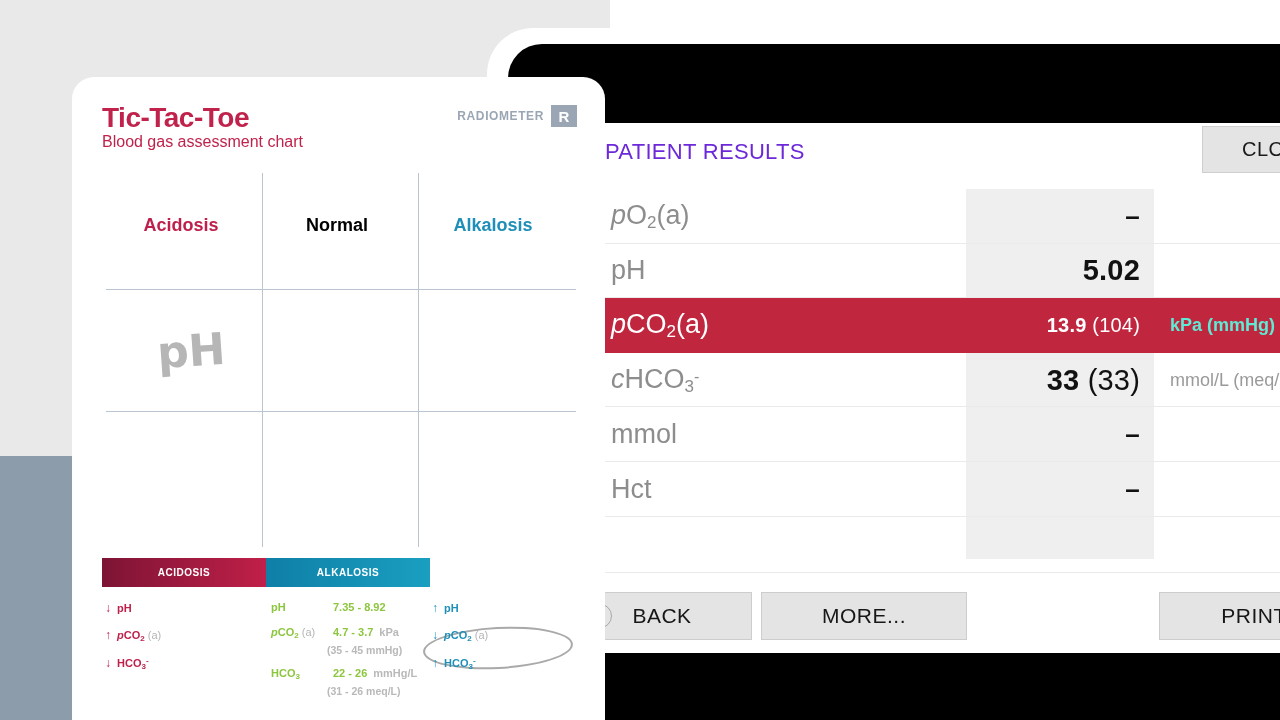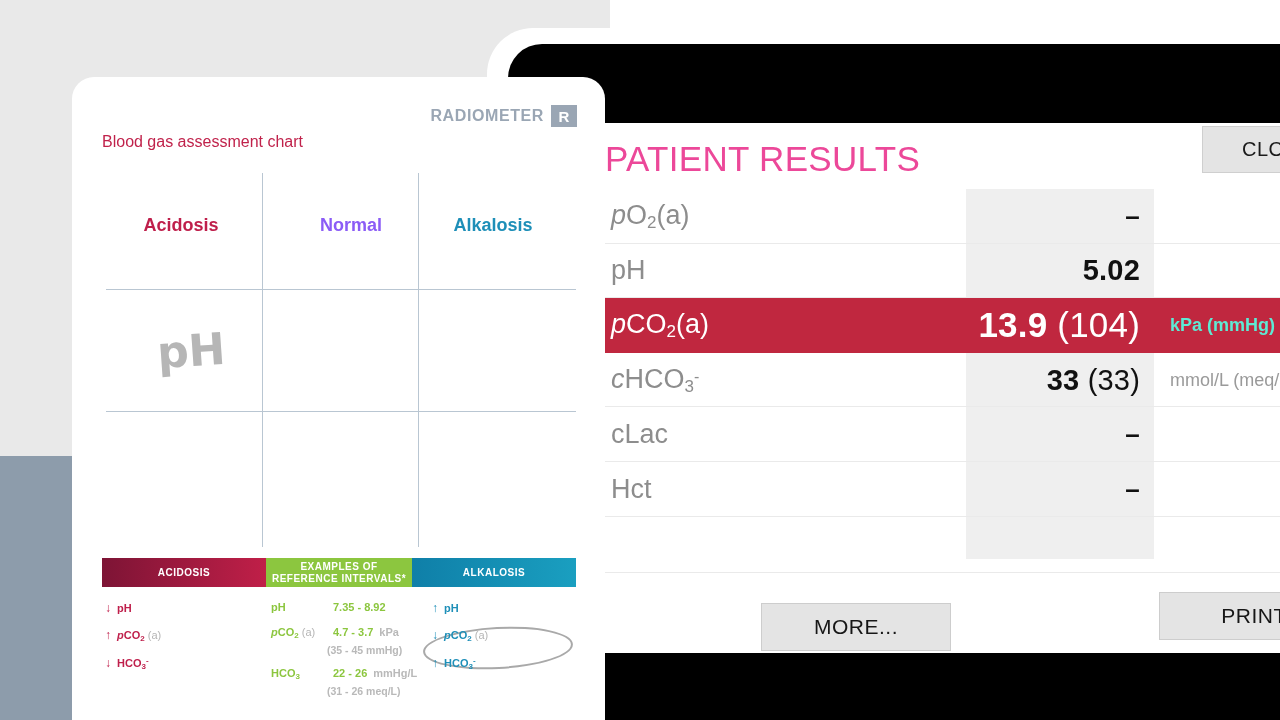--- a/index.html
+++ b/index.html
@@ -48,22 +48,22 @@
     overflow: hidden;
   }
 
   
   .screen-header {
     position: relative; height: 66px; width: 100%;
     background: #ffffff;
   }
   .screen-title {
     position: absolute; left: 41px; top: 16px;
-    font-size: 35px; font-weight: 400; letter-spacing: .3px;
-    color: #ec4899;
+    font-size: 22px; font-weight: 400; letter-spacing: .3px;
+    color: #6d28d9;
     font-family: "Liberation Sans", sans-serif;
   }
   .close-btn {
     position: absolute; left: 638px; top: 3px;
     width: 150px; height: 47px;
     background: #e4e4e4;
     border: 1px solid #cfcfcf;
     display: flex; align-items: center; justify-content: center;
     font-size: 20px; color: #1a1a1a; letter-spacing: .4px;
   }
@@ -90,41 +90,41 @@
   .res-param sub { font-size: 17px; vertical-align: -4px; }
   .res-param sup { font-size: 16px; vertical-align: 6px; }
   .highlight .res-param { color: #ffffff; }
 
   .res-value {
     position: absolute; right: 184px; top: 50%; transform: translateY(-50%);
     font-size: 29px; font-weight: 700; color: #111111; white-space: nowrap;
     letter-spacing: .2px;
   }
   .res-value .paren { font-weight: 400; }
-  .highlight .res-value { color: #ffffff; font-size: 35px; }
+  .highlight .res-value { color: #ffffff; font-size: 20px; }
   .res-value.dash { font-size: 26px; font-weight: 700; }
 
   .res-unit {
     position: absolute; left: 606px; top: 50%; transform: translateY(-50%);
     font-size: 18px; color: #9a9a9a; white-space: nowrap;
   }
   .highlight .res-unit { color: #5eead4; font-weight: 600; }
 
   
   .btn-bar {
     position: absolute; left: 0; top: 462px; width: 760px; height: 62px;
   }
   .sbtn {
     position: absolute; top: 7px; height: 48px;
     background: #e4e4e4; border: 1px solid #cdcdcd;
     display: flex; align-items: center; justify-content: center;
     font-size: 21px; color: #171717; letter-spacing: .5px;
   }
   .sbtn.back  { left: 8px;   width: 180px; }
-  .sbtn.more  { left: 197px; width: 190px; margin-top: 11px; }
+  .sbtn.more  { left: 197px; width: 206px; }
   .sbtn.edit  { left: 396px; width: 190px; }
   .sbtn.print { left: 595px; width: 190px; }
   .back-chevron {
     position: absolute; left: 14px; top: 50%; transform: translateY(-50%);
     width: 25px; height: 25px; border: 1px solid #a8a8a8; border-radius: 50%;
     display: flex; align-items: center; justify-content: center;
     font-size: 14px; color: #6e6e6e; line-height: 1;
   }
 
   
@@ -143,38 +143,38 @@
   }
   .ttt-sub {
     position: absolute; left: 30px; top: 56px;
     font-size: 16px; color: #c0224b; font-weight: 400;
   }
   .radiometer-logo {
     position: absolute; right: 28px; top: 28px;
     display: flex; align-items: center; gap: 7px;
   }
   .rm-word {
-    font-size: 16px; font-weight: 700; color: #9aa6b4; letter-spacing: .6px;
+    font-size: 12px; font-weight: 700; color: #9aa6b4; letter-spacing: .6px;
   }
   .rm-mark {
     width: 26px; height: 22px; background: #9aa6b4;
     display: flex; align-items: center; justify-content: center;
     color: #ffffff; font-size: 15px; font-weight: 700;
   }
 
   
   .ttt-grid { position: absolute; left: 0; top: 0; width: 533px; height: 470px; }
   .gl-v { position: absolute; width: 1px; background: #b9c6d2; }
   .gl-h { position: absolute; height: 1px; background: #b9c6d2; }
   .col-head {
     position: absolute; top: 138px;
     font-size: 18px; font-weight: 700; text-align: center; width: 150px;
   }
   .ch-acid  { left: 34px;  color: #bf1f4b; }
-  .ch-norm  { left: 204px; color: #8b5cf6; }
+  .ch-norm  { left: 190px; color: #000000; }
   .ch-alk   { left: 346px; color: #1e8fb8; }
   .handwritten-ph {
     position: absolute; left: 85px; top: 248px;
     font-size: 44px; color: #b6b6b6;
     font-family: "DejaVu Sans", sans-serif; font-weight: 600;
     transform: rotate(-4deg);
   }
 
   
   .legend { position: absolute; left: 30px; top: 481px; width: 474px; }
@@ -260,46 +260,51 @@
         <div class="res-unit">kPa (mmHg)</div>
       </div>
 
       <div class="res-row">
         <div class="res-param"><span class="ital">c</span>HCO<sub>3</sub><sup>-</sup></div>
         <div class="res-value"><span>33</span> <span class="paren">(33)</span></div>
         <div class="res-unit">mmol/L (meq/L)</div>
       </div>
 
       <div class="res-row">
-        <div class="res-param">cLac</div>
+        <div class="res-param">mmol</div>
         <div class="res-value dash">–</div>
         <div class="res-unit"></div>
       </div>
 
       <div class="res-row">
         <div class="res-param">Hct</div>
         <div class="res-value dash">–</div>
         <div class="res-unit"></div>
       </div>
 
       <div class="res-row empty"></div>
     </div>
 
     <div class="btn-bar">
+      <div class="sbtn back">
+        <span class="back-chevron">‹</span>
+        <span>BACK</span>
+      </div>
       <div class="sbtn more">
         <span>MORE...</span>
       </div>
       <div class="sbtn print">
         <span>PRINT</span>
       </div>
     </div>
   </div>
 
   <div class="ttt-card">
 
+    <div class="ttt-title">Tic-Tac-Toe</div>
     <div class="ttt-sub">Blood gas assessment chart</div>
 
     <div class="radiometer-logo">
       <span class="rm-word">RADIOMETER</span>
       <span class="rm-mark">R</span>
     </div>
 
     <div class="ttt-grid">
       <div class="gl-v" style="left:190px; top:96px; height:374px;"></div>
       <div class="gl-v" style="left:346px; top:96px; height:374px;"></div>
@@ -309,26 +314,20 @@
       <div class="col-head ch-acid">Acidosis</div>
       <div class="col-head ch-norm">Normal</div>
       <div class="col-head ch-alk">Alkalosis</div>
 
       <div class="handwritten-ph">pH</div>
     </div>
 
     <div class="legend">
       <div class="legend-head">
         <div class="lh lh-acid">ACIDOSIS</div>
-        <div class="lh lh-norm">
-          <div>
-            <div>EXAMPLES OF</div>
-            <div>REFERENCE INTERVALS*</div>
-          </div>
-        </div>
         <div class="lh lh-alk">ALKALOSIS</div>
       </div>
 
       <div class="legend-body">
 
         <div class="lcol c1">
           <div class="lrow">
             <span class="arw">↓</span>
             <span>pH</span>
           </div>

